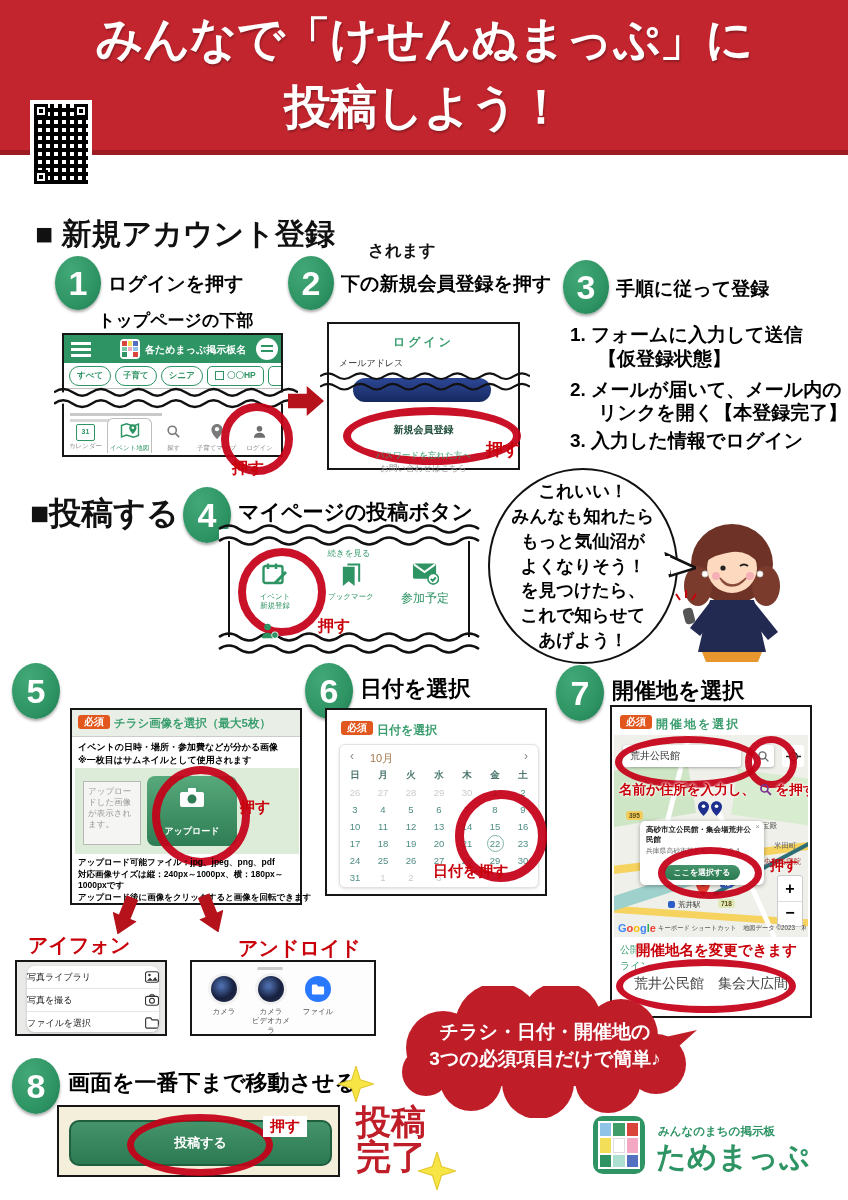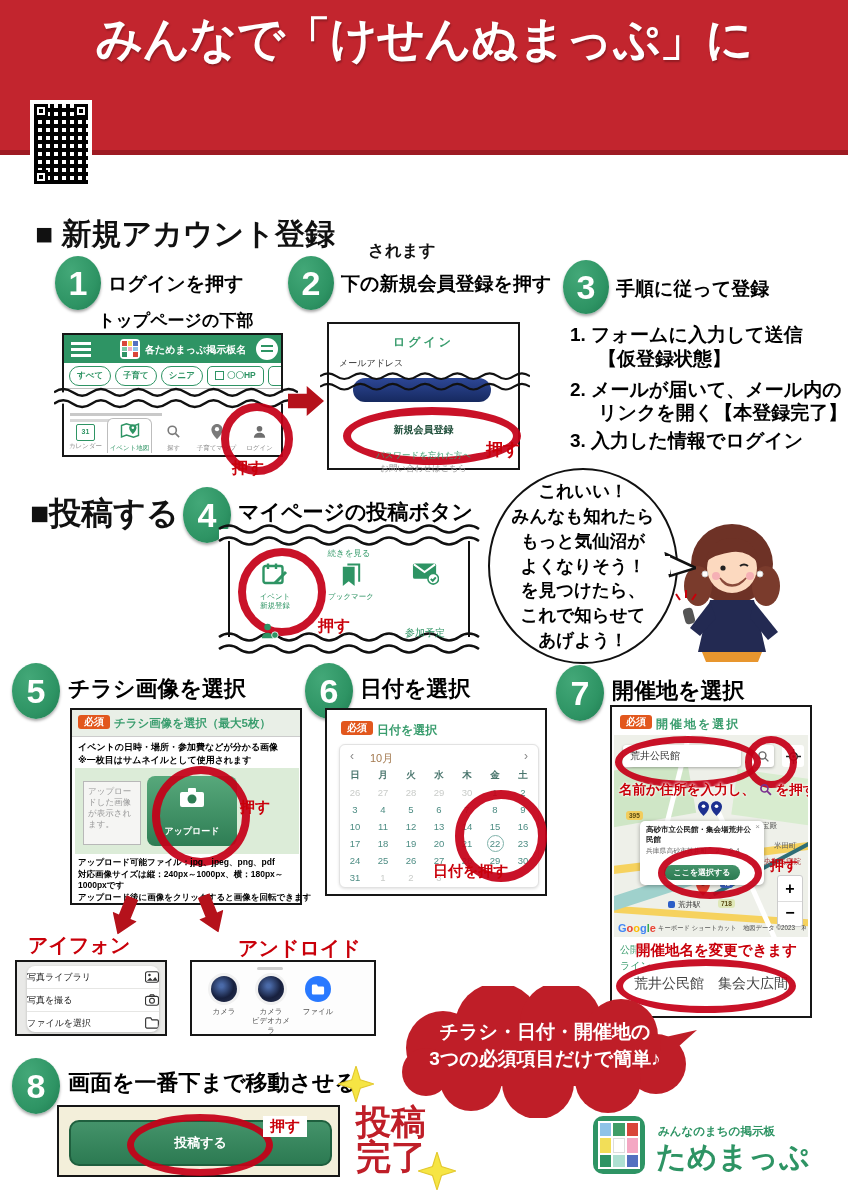--- a/index.html
+++ b/index.html
@@ -41,20 +41,21 @@
   .sparkle{position:absolute;}
   .cloudtxt{position:absolute;width:300px;text-align:center;color:#fff;font-weight:bold;font-size:19px;white-space:nowrap;}
 </style>
 </head>
 <body>
 
 <div id="canvas">
 
   <div class="a hdr">
     <div class="a hdr-t nw" style="top:8px;left:0;">みんなで「けせんぬまっぷ」に</div>
+    <div class="a hdr-t nw" style="top:76px;left:0;">投稿しよう！</div>
   </div>
   <div class="a qr">
     <div class="qrgrid">
       <div class="finder" style="left:0;top:0;"></div>
       <div class="finder" style="right:0;top:0;"></div>
       <div class="finder" style="left:0;bottom:0;"></div>
     </div>
   </div>
 
   <div class="a b nw" style="left:35px;top:214px;font-size:30px;color:#111;">■ 新規アカウント登録</div>
@@ -215,21 +216,21 @@
       </svg>
       <div style="font-size:7.5px;color:#2e9464;">ブックマーク</div>
     </div>
     <div class="a ctr" style="left:166px;top:28px;width:58px;">
       <svg width="27" height="24" viewBox="0 0 28 24">
         <rect x="1" y="1" width="24" height="16" rx="2" fill="#2e9464"></rect>
         <path d="M2 2l11 8L24 2" stroke="#fff" stroke-width="2" fill="none"></path>
         <circle cx="22" cy="17" r="5.5" fill="#fff" stroke="#2e9464" stroke-width="1.6"></circle>
         <path d="M19.5 17l2 2 3.2-3.6" stroke="#2e9464" stroke-width="2" fill="none"></path>
       </svg>
-      <div style="font-size:10px;color:#2e9464;margin-top:36px;">参加予定</div>
+      <div style="font-size:12px;color:#2e9464;">参加予定</div>
     </div>
     <div class="a ring" style="left:8px;top:14px;width:72px;height:72px;"></div>
     <div class="a press nw" style="left:88px;top:82px;font-size:16px;">押す</div>
     <svg class="a" style="left:30px;top:88px;" width="20" height="18" viewBox="0 0 24 22">
       <circle cx="9" cy="6" r="4" fill="#2e9464"></circle>
       <path d="M2 20c0-4.5 3-7 7-7s7 2.5 7 7z" fill="#2e9464"></path>
       <circle cx="18" cy="16" r="4" fill="#2e9464" stroke="#fff" stroke-width="1"></circle>
     </svg>
   </div>
 
@@ -261,21 +262,20 @@
     <circle cx="100" cy="62" r="3" fill="#fff" stroke="#ccc"></circle>
     <path d="M50 88 L94 88 L106 140 L38 140 Z" fill="#232a52"></path>
     <path d="M94 90 L118 120 L108 128 L90 106 Z" fill="#232a52"></path>
     <path d="M50 90 L30 116 L40 124 L56 106 Z" fill="#232a52"></path>
     <rect x="24" y="96" width="10" height="16" rx="4" fill="#555" transform="rotate(-15 29 104)"></rect>
     <path d="M20 88 l-4 -6 M26 86 l0 -8 M32 88 l4 -6" stroke="#c9000a" stroke-width="2"></path>
     <path d="M42 140 L102 140 L98 150 L46 150 Z" fill="#e8962e"></path>
   </svg>
 
   <div class="a stepnum" style="left:12px;top:663px;width:48px;height:56px;">5</div>
-  <div class="a b nw" style="left:68px;top:674px;font-size:22px;">チラシ画像を選択</div>
   <div class="a shot" style="left:70px;top:708px;width:232px;height:197px;">
     <div style="position:absolute;left:0;top:0;width:100%;height:26px;background:#e9efe7;border-bottom:1px solid #ccc;">
       <span class="badge" style="position:absolute;left:6px;top:5px;">必須</span>
       <span class="b grn nw" style="position:absolute;left:42px;top:6px;font-size:11.5px;text-align:right;">チラシ画像を選択（最大5枚）</span>
     </div>
     <div class="b nw" style="position:absolute;left:6px;top:31px;font-size:9px;">イベントの日時・場所・参加費などが分かる画像</div>
     <div class="b nw" style="position:absolute;left:6px;top:44px;font-size:9px;">※一枚目はサムネイルとして使用されます</div>
     <div style="position:absolute;left:3px;top:58px;width:224px;height:86px;background:#dcecd8;">
       <div style="position:absolute;left:8px;top:13px;width:58px;height:64px;background:#f5f5f3;border:1px solid #b8b8b8;font-size:8.5px;color:#999;padding:4px;box-sizing:border-box;line-height:1.3;">アップロードした画像が表示されます。</div>
       <div class="a" style="left:72px;top:8px;width:90px;height:70px;background:linear-gradient(#57a87b,#2e7d54);border-radius:8px;">

